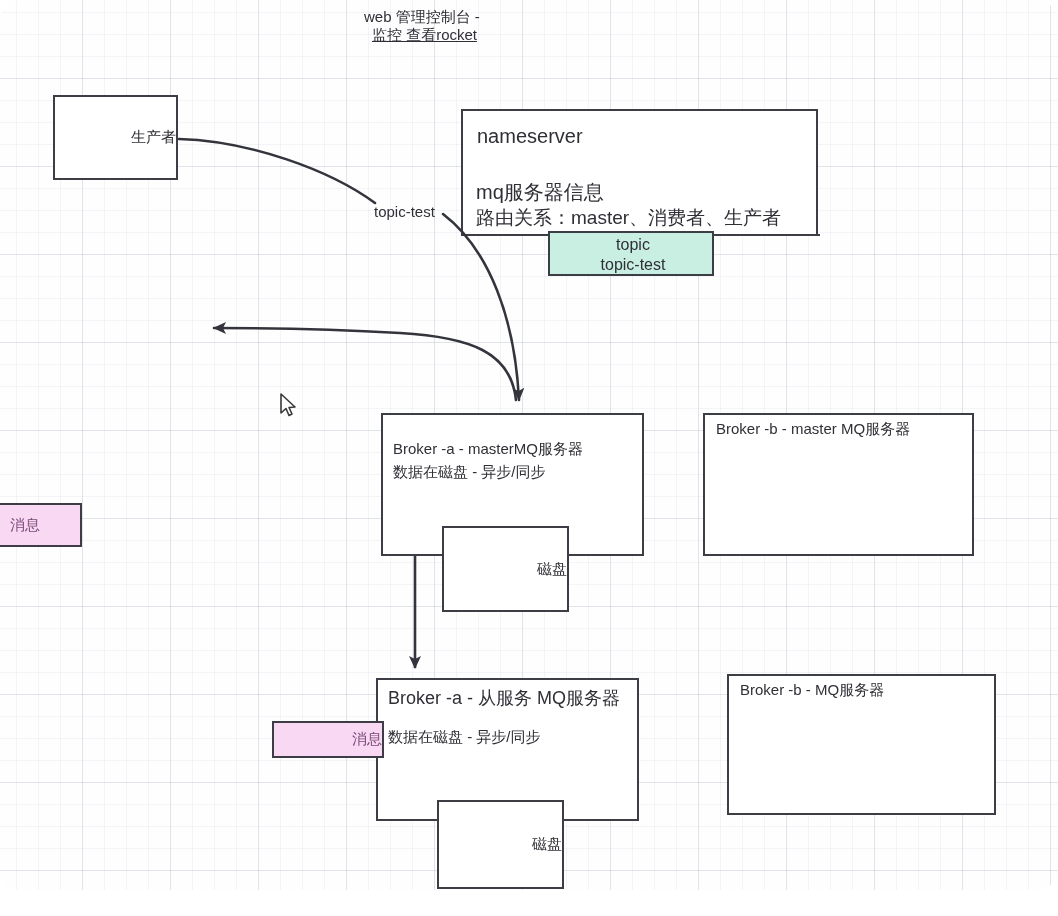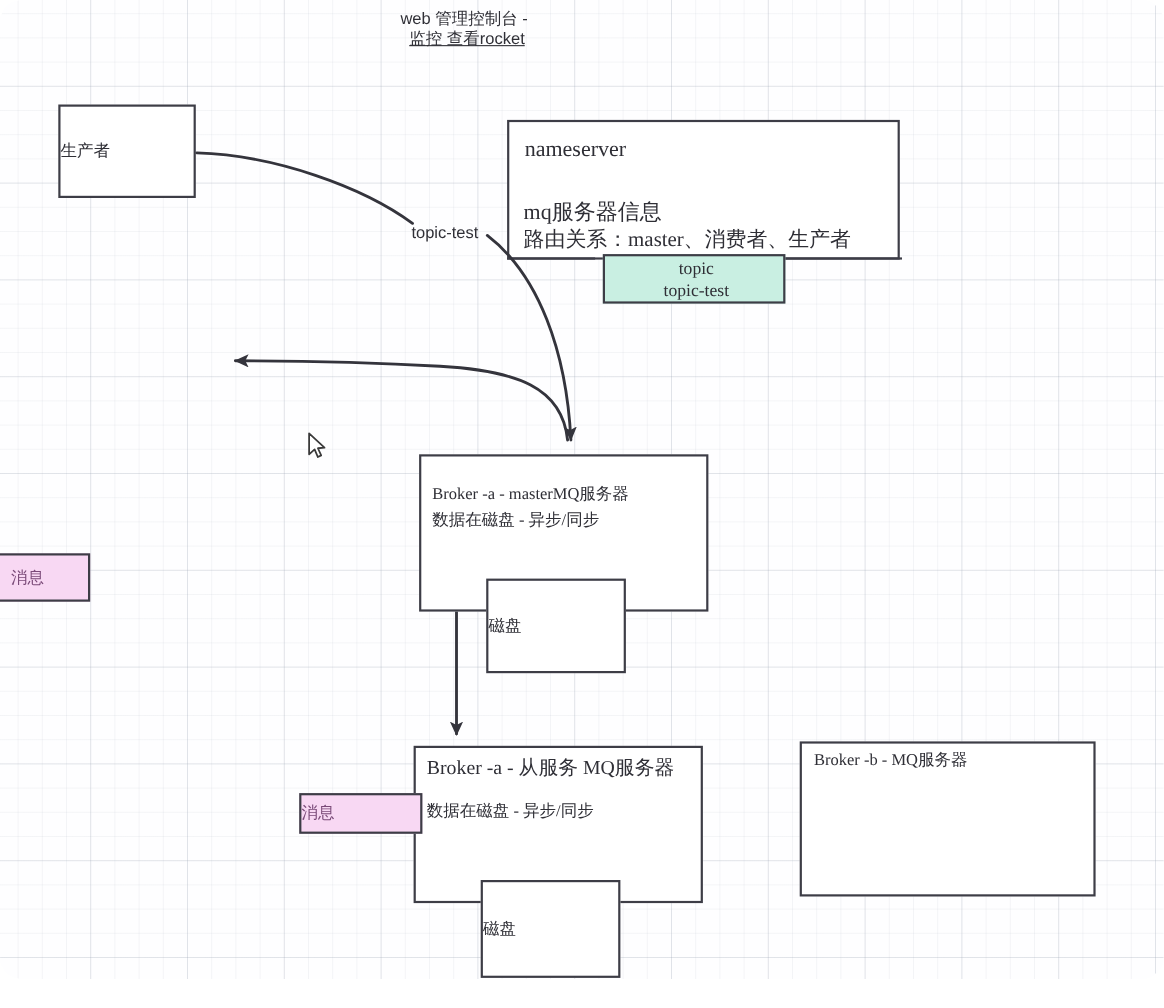--- a/index.html
+++ b/index.html
@@ -30,24 +30,23 @@
   .node{
     position:absolute;
     box-sizing:border-box;
     border:2px solid #3d3d46;
     background:#ffffff;
     color:#2f2f36;
   }
   .node .ttl{
     position:absolute;
     white-space:nowrap;
-    font-family:Liberation Serif, serif;
   }
   .centered{
-    display:flex;align-items:center;justify-content:flex-start;
+    display:flex;align-items:center;justify-content:flex-end;
     text-align:center;
   }
   .label{
     position:absolute;
     white-space:nowrap;
     color:#2f2f36;
   }
   svg.overlay{
     position:absolute;left:0;top:0;
     width:1058px;height:916px;
@@ -84,20 +83,23 @@
     <span class="ttl" style="left:0;top:23px;width:166px;text-align:center;font-size:16px;">topic-test</span>
   </div>
 
   <div class="label" style="left:374px;top:203px;font-size:15px;">topic-test</div>
 
   <div class="node" style="left:381px;top:413px;width:263px;height:143px;">
     <span class="ttl" style="left:10px;top:5px;font-size:15px;margin-top:20px;">Broker -a - masterMQ服务器</span>
     <span class="ttl" style="left:10px;top:48px;font-size:15px;">数据在磁盘 - 异步/同步</span>
   </div>
 
+  <div class="node" style="left:703px;top:413px;width:271px;height:143px;">
+    <span class="ttl" style="left:11px;top:5px;font-size:15px;">Broker -b - master MQ服务器</span>
+  </div>
 
   <div class="node centered" style="left:442px;top:526px;width:127px;height:86px;">
     <span style="font-size:15px;">磁盘</span>
   </div>
 
   <div class="node" style="left:376px;top:678px;width:263px;height:143px;">
     <span class="ttl" style="left:10px;top:6px;font-size:18px;text-align:right;">Broker -a - 从服务 MQ服务器</span>
     <span class="ttl" style="left:10px;top:48px;font-size:15px;">数据在磁盘 - 异步/同步</span>
   </div>
 

